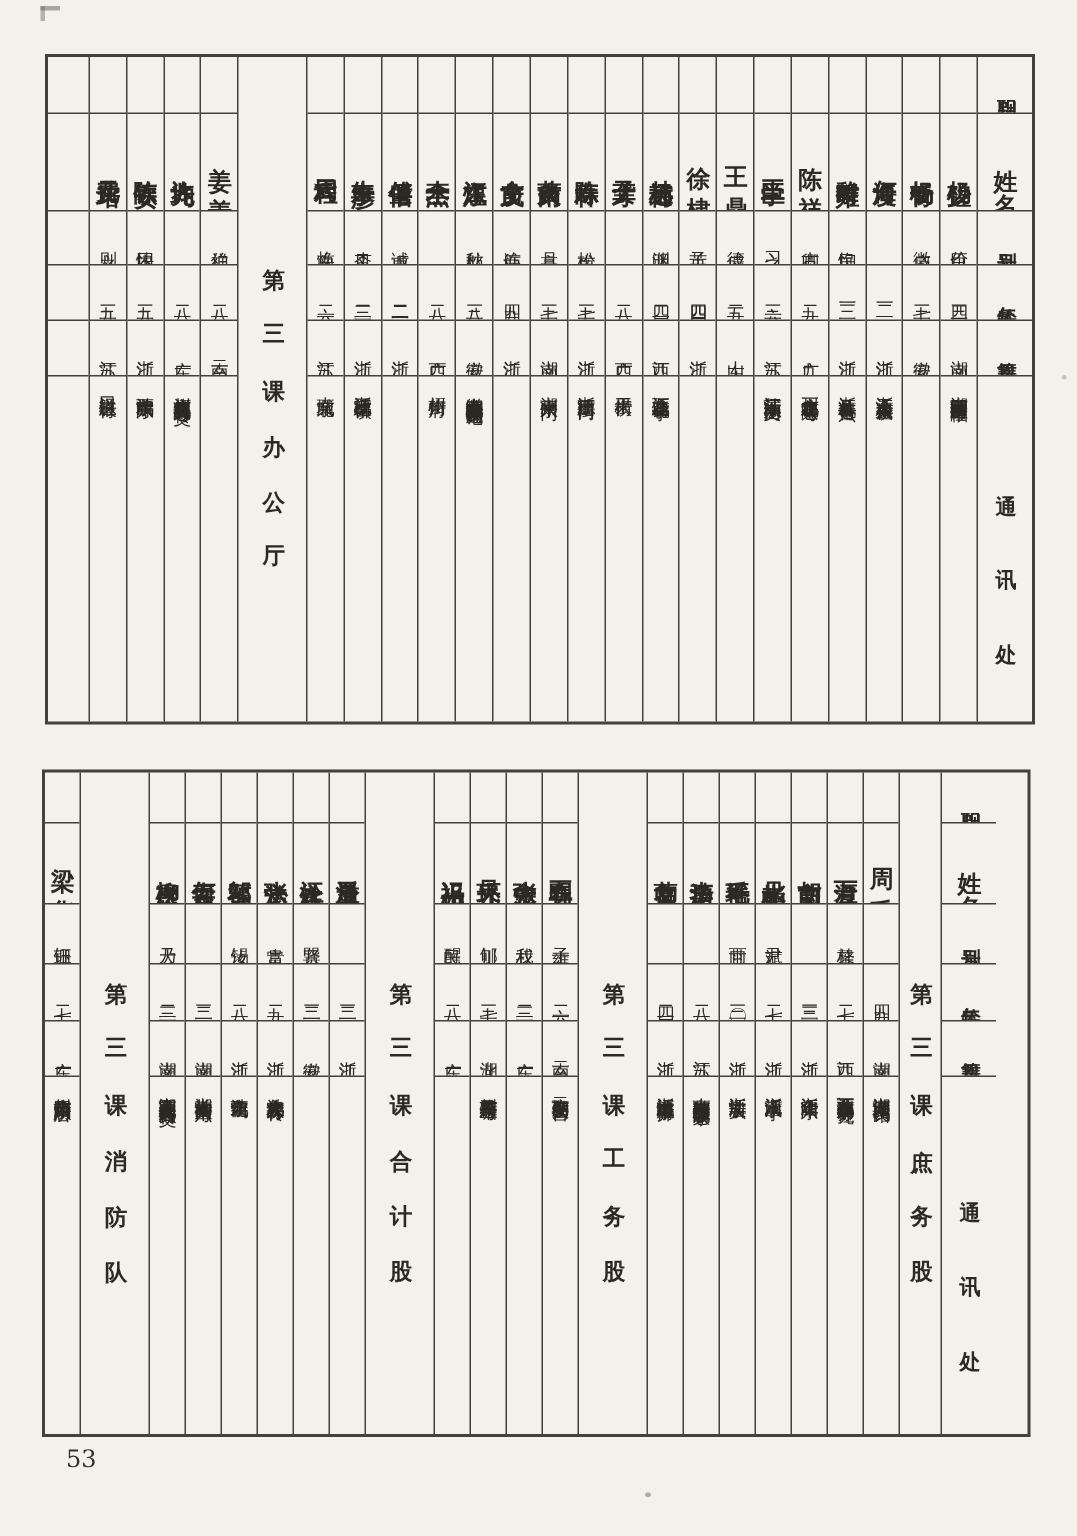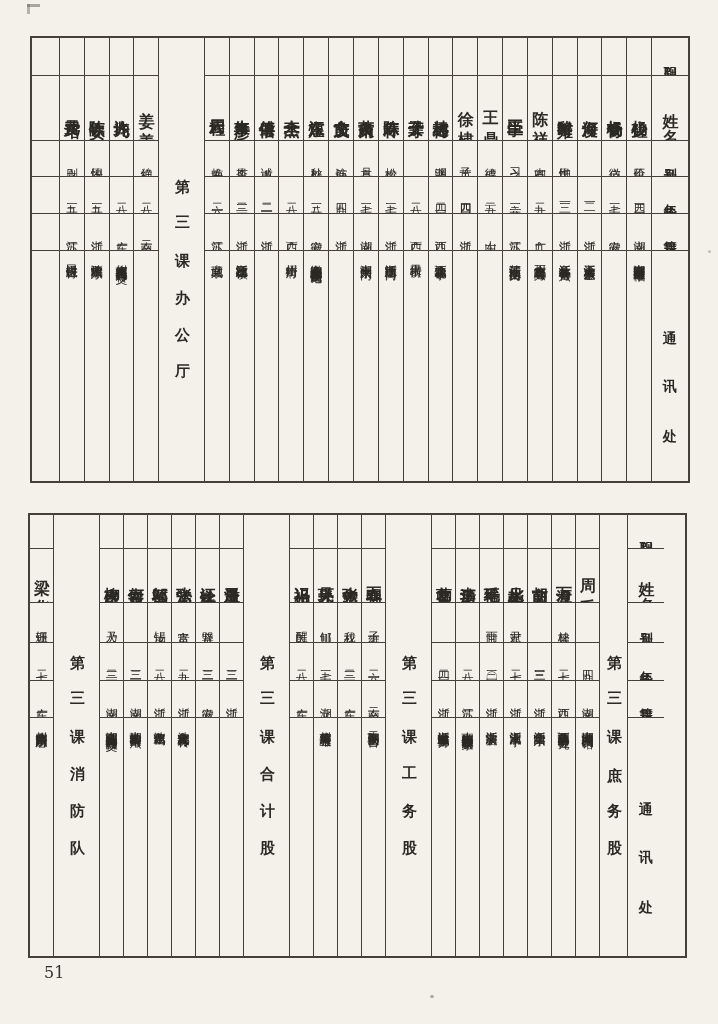--- a/index.html
+++ b/index.html
@@ -888,14 +888,14 @@
         </div>
     <div class="cell c-origin">
           <span class="vtxt hdr-sm">籍贯</span>
         </div>
     <div class="cell c-addr" style="align-items:center;">
           <span class="vtxt ls-xl">通讯处</span>
         </div>
   </div>
     </div>
 
-  <div class="page-number">51</div>
+  <div class="page-number">53</div>
 </div>
 
 </body></html>

